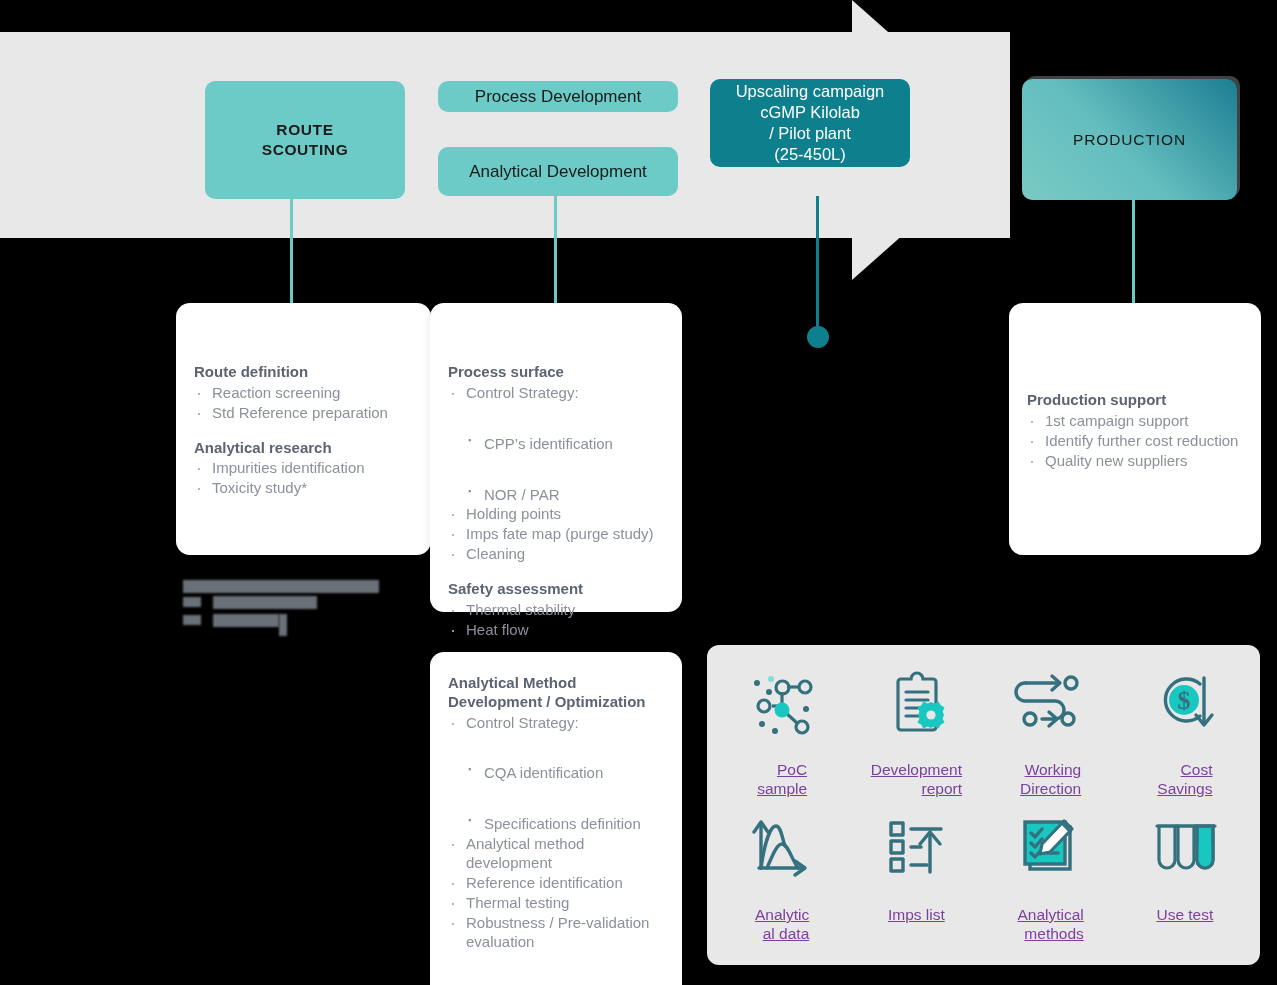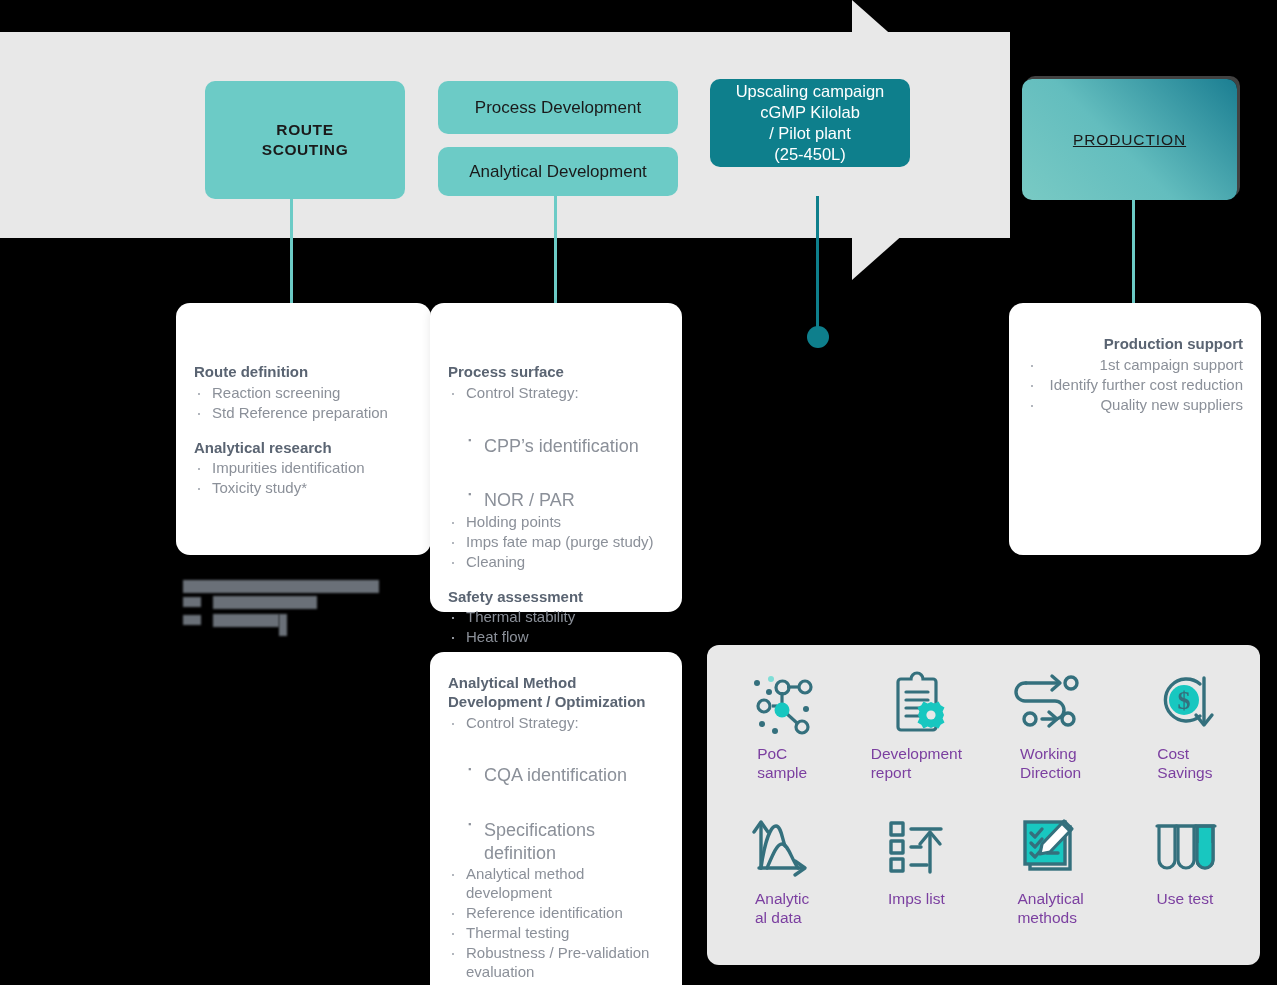--- a/index.html
+++ b/index.html
@@ -33,37 +33,36 @@
     text-align: center;
     line-height: 1.28;
     padding: 6px 10px;
   }
   .box-route {
     left: 205px; top: 81px; width: 200px; height: 118px;
     background: #6ccbc6; color: #1a1a1a;
     font-size: 15.5px; letter-spacing: 0.6px; font-weight: bold;
   }
   .box-procdev {
-    left: 438px; top: 81px; width: 240px; height: 53px;
+    left: 438px; top: 81px; width: 240px; height: 31px;
     background: #6ccbc6; color: #1a1a1a; font-size: 17px;
   }
   .box-analdev {
     left: 438px; top: 147px; width: 240px; height: 49px;
     background: #6ccbc6; color: #1a1a1a; font-size: 17px;
   }
   .box-upscale {
     left: 710px; top: 79px; width: 200px; height: 88px;
     background: #0e7f8c; color: #ffffff; font-size: 16.5px;
   }
   .box-production {
     left: 1022px; top: 79px; width: 215px; height: 121px;
     background: linear-gradient(45deg, #79cac4 0%, #63bdbe 45%, #1b7e92 100%);
     color: #1a1a1a; font-size: 15.5px; letter-spacing: 0.9px;
     box-shadow: 3px -3px 0 rgba(120,120,120,0.55);
-    text-decoration: underline;
   }
   .stage-box span { display: block; white-space: pre-line; }
 
   
   .conn { position: absolute; width: 3px; }
   .dot  { position: absolute; width: 22px; height: 22px; border-radius: 50%; }
 
   
   .card {
     position: absolute;
@@ -80,38 +79,38 @@
   .card ul { list-style: none; margin: 0 0 0 0; padding: 0; }
   .card li {
     font-size: 15px; color: #8b9099; line-height: 1.26;
     padding-left: 18px; position: relative; margin-bottom: 1px;
   }
   .card li::before {
     content: "·"; position: absolute; left: 2px; top: -2px;
     color: #a7acb4; font-size: 18px; line-height: 1.3;
   }
   .card li.sub {
-    padding-left: 36px; font-size: 18px; margin-top: 32px;
+    padding-left: 36px; font-size: 15px; margin-top: 32px;
   }
   .card li.sub::before {
     content: "▪"; left: 20px; top: 0px; font-size: 9px; color: #8b9099;
   }
   .grp-gap { height: 15px; }
 
   
   #card-route   { left:176px; top:303px; width:255px; height:252px; }
   #card-process { left:430px; top:303px; width:252px; height:309px; }
   #card-robust  { left:692px; top:314px; width:252px; height:94px;  }
   #card-prod    { left:1009px; top:303px; width:252px; height:252px; }
   #card-amdo    { left:430px; top:652px; width:252px; height:390px; }
 
   #card-route   .card-inner { padding-top: 60px; }
   #card-process .card-inner { padding-top: 60px; }
   #card-robust  .card-inner { padding-top: 52px; }
-  #card-prod    .card-inner { padding-top: 32px; text-align: right; }
+  #card-prod    .card-inner { padding-top: 88px; }
   #card-amdo    .card-inner { padding-top: 22px; }
 
   
   .redacted {
     position: absolute; left: 183px; top: 578px; width: 196px; height: 56px;
   }
   .redacted i {
     position: absolute; display:block; background: #6a7078;
     filter: blur(1.2px);
   }
@@ -128,23 +127,24 @@
     grid-template-rows: repeat(2, 1fr);
     width: 100%; height: 100%;
     padding: 18px 8px 12px 8px;
   }
   .icon-cell {
     display: flex; flex-direction: column;
     align-items: center; justify-content: flex-start;
   }
   .icon-glyph { height: 78px; display:flex; align-items:center; justify-content:center; }
   .icon-label {
-    margin-top: 4px; text-align: left;
+    margin-top: 20px; text-align: right;
     font-size: 15.5px; color: #7b3fa0; line-height: 1.2;
     white-space: pre-line;
+    text-decoration: underline;
   }
 </style>
 </head>
 <body>
 
 <div id="stage">
 
   <div class="arrow-band"></div>
   <div class="arrow-head"></div>
 

